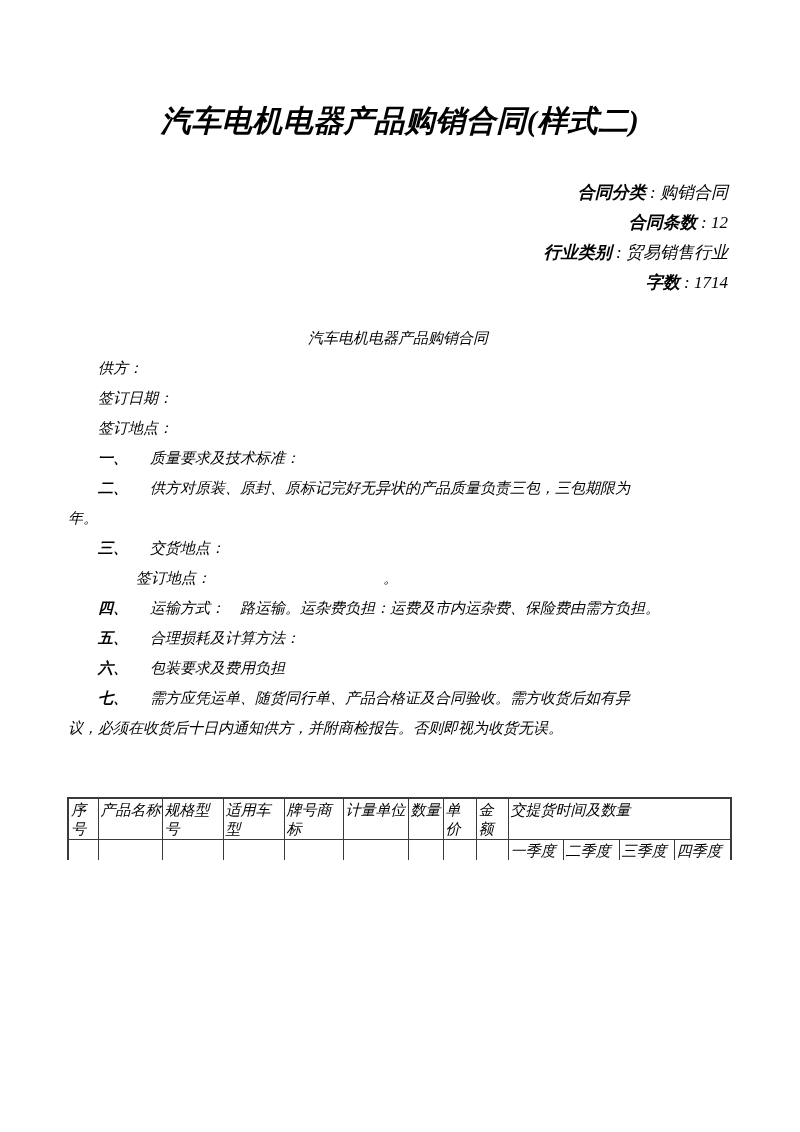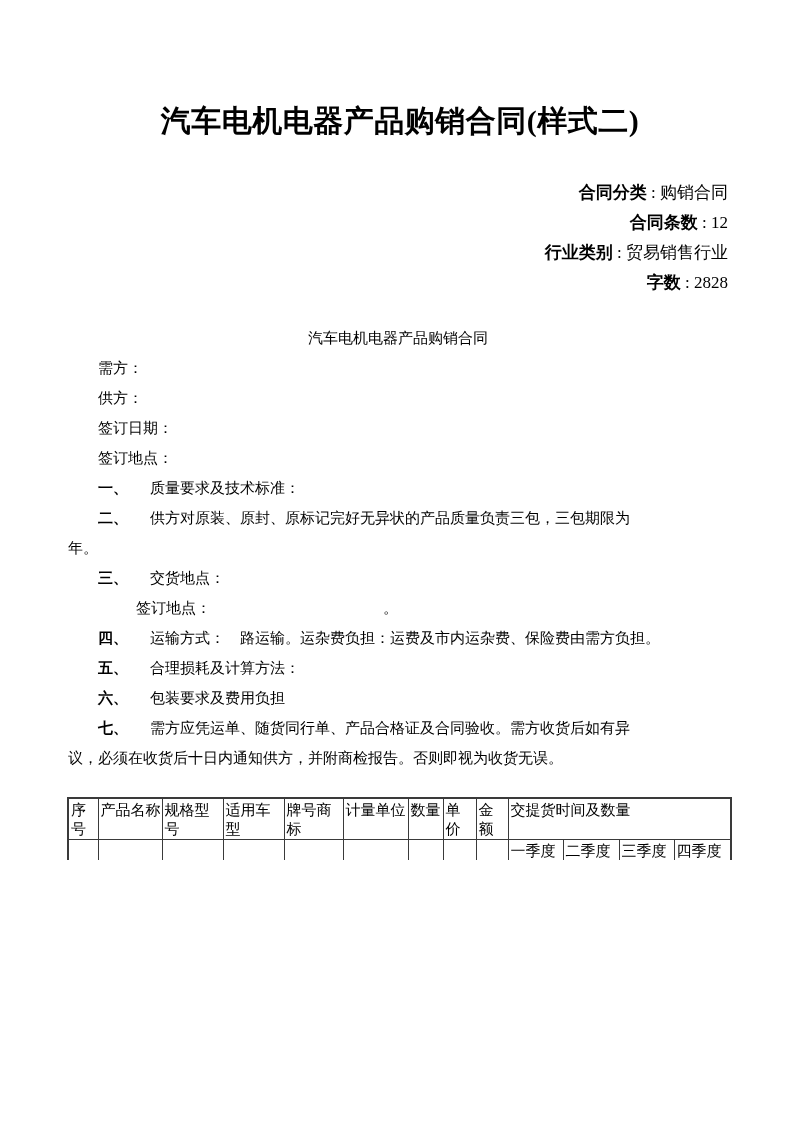--- a/index.html
+++ b/index.html
@@ -3,20 +3,21 @@
 <meta charset="utf-8">
 <style>
   html,body{margin:0;padding:0;background:#fff;}
   .page{
     position:relative;
     width:800px;height:860px;
     background:#ffffff;
     font-family:"Liberation Serif", serif;
     color:#000;
     overflow:hidden;
+    font-style:italic;
   }
   .doc-title{
     position:absolute;top:97px;left:0;right:0;
     text-align:center;
     font-size:30px;font-weight:bold;
     line-height:48px;
     letter-spacing:0.5px;
   }
   .meta{
     position:absolute;top:178px;left:72px;right:72px;
@@ -60,26 +61,25 @@
 <body>
 
 <div class="page">
 
   <div class="doc-title">汽车电机电器产品购销合同(样式二)</div>
 
   <div class="meta">
     <div class="meta-item"><span class="meta-label">合同分类</span><span class="meta-sep"> : </span><span>购销合同</span></div>
     <div class="meta-item"><span class="meta-label">合同条数</span><span class="meta-sep"> : </span><span>12</span></div>
     <div class="meta-item"><span class="meta-label">行业类别</span><span class="meta-sep"> : </span><span>贸易销售行业</span></div>
-    <div class="meta-item"><span class="meta-label">字数</span><span class="meta-sep"> : </span><span>2828</span></div>
+    <div class="meta-item"><span class="meta-label">字数</span><span class="meta-sep"> : </span><span>1714</span></div>
   </div>
 
   <div class="content">
     <div class="ln center">汽车电机电器产品购销合同</div>
-    <div class="ln pad"><span>需方：</span></div>
     <div class="ln pad"><span>供方：</span></div>
     <div class="ln pad"><span>签订日期：</span></div>
     <div class="ln pad"><span>签订地点：</span></div>
     <div class="ln pad"><span class="marker">一、</span><span>质量要求及技术标准：</span></div>
     <div class="ln pad"><span class="marker">二、</span><span>供方对原装、原封、原标记完好无异状的产品质量负责三包，三包期限为</span></div>
     <div class="ln"><span>年。</span></div>
     <div class="ln pad"><span class="marker">三、</span><span>交货地点：</span></div>
     <div class="ln deliver"><span>签订地点：</span><span class="spacer"></span><span>。</span></div>
     <div class="ln pad"><span class="marker">四、</span><span>运输方式：　路运输。运杂费负担：运费及市内运杂费、保险费由需方负担。</span></div>
     <div class="ln pad"><span class="marker">五、</span><span>合理损耗及计算方法：</span></div>

